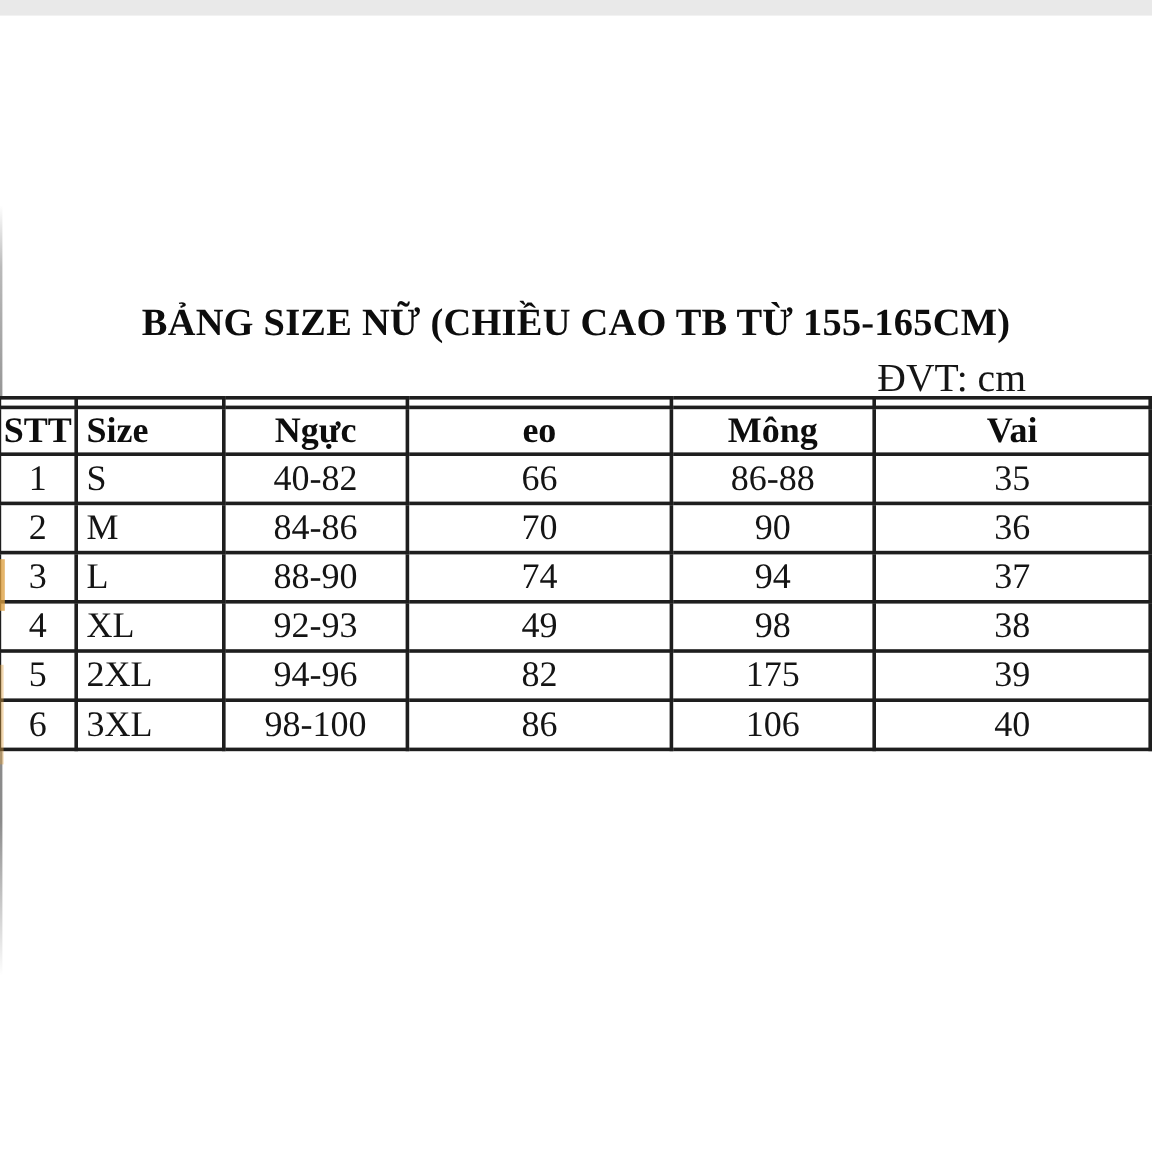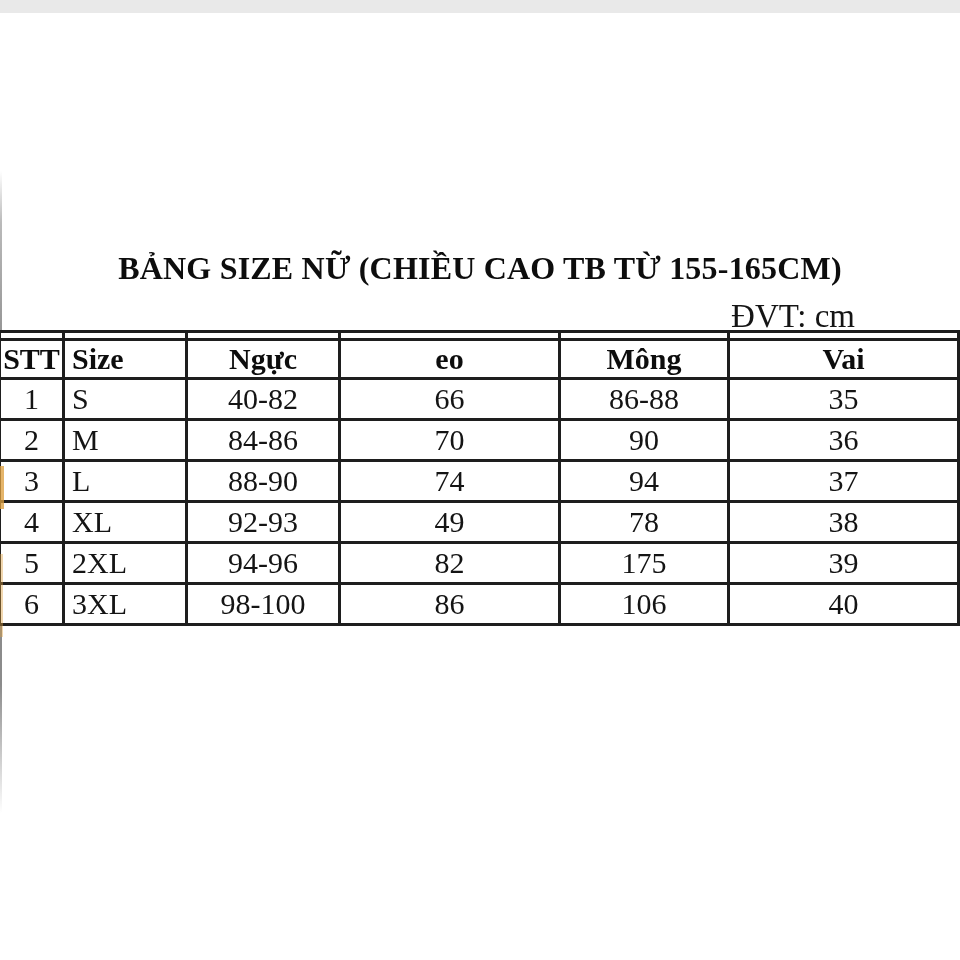--- a/index.html
+++ b/index.html
@@ -145,21 +145,21 @@
         <td>88-90</td>
         <td>74</td>
         <td>94</td>
         <td>37</td>
       </tr>
       <tr>
         <td>4</td>
         <td class="al">XL</td>
         <td>92-93</td>
         <td>49</td>
-        <td>78</td>
+        <td>98</td>
         <td>38</td>
       </tr>
       <tr>
         <td>5</td>
         <td class="al">2XL</td>
         <td>94-96</td>
         <td>82</td>
         <td>175</td>
         <td>39</td>
       </tr>

